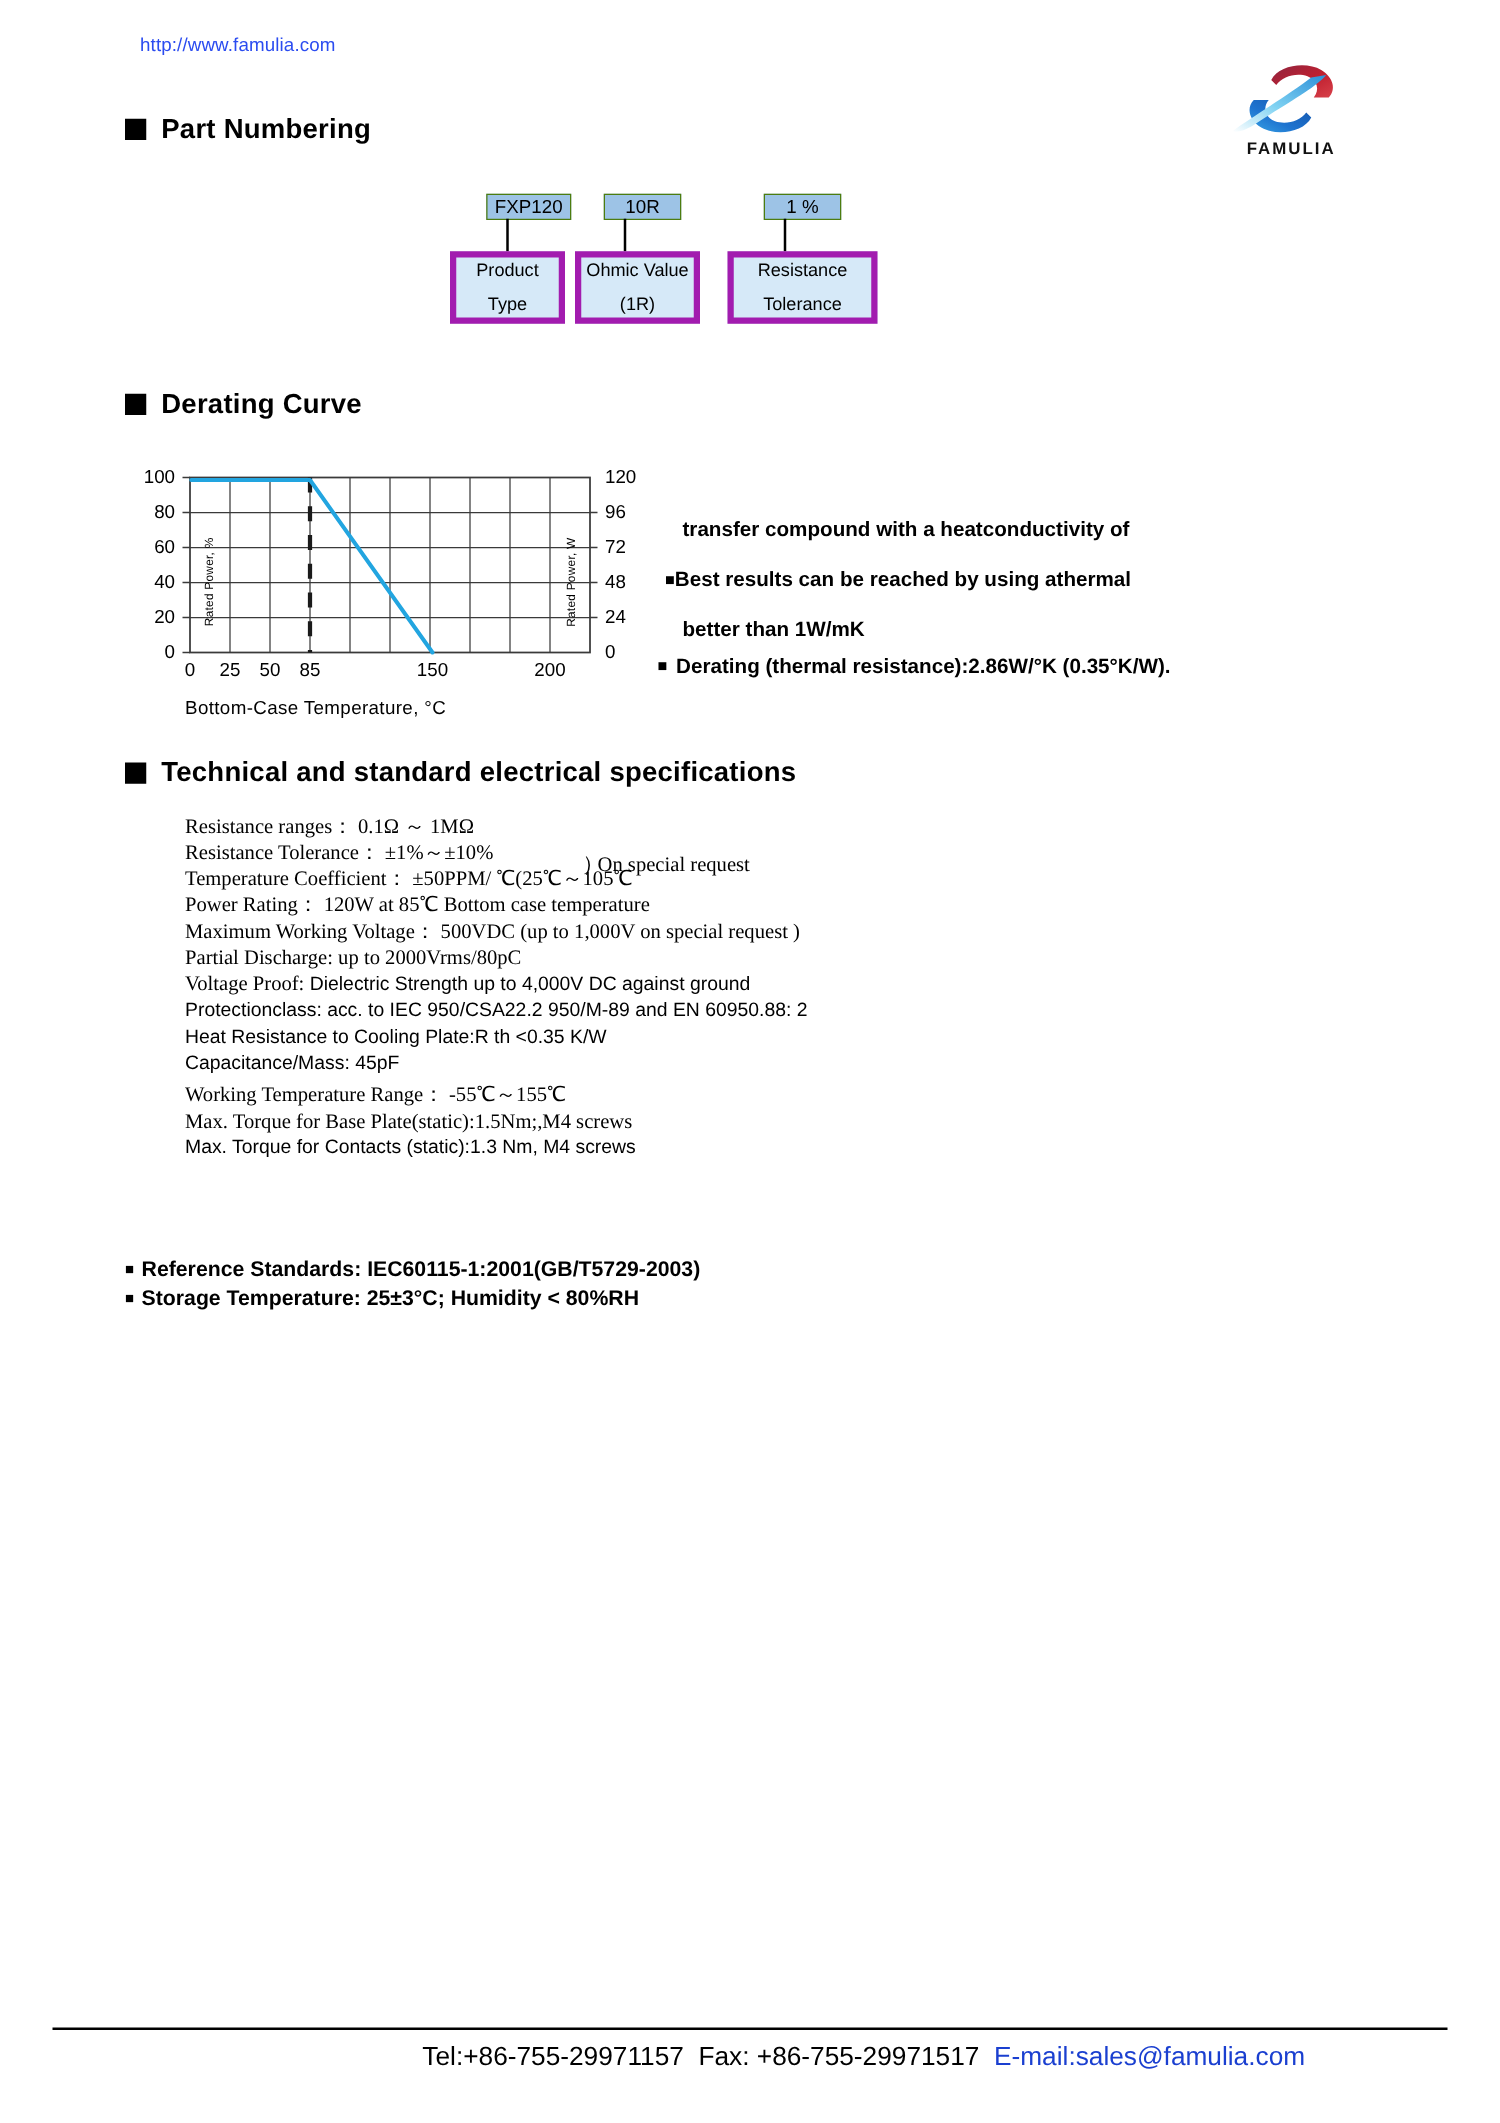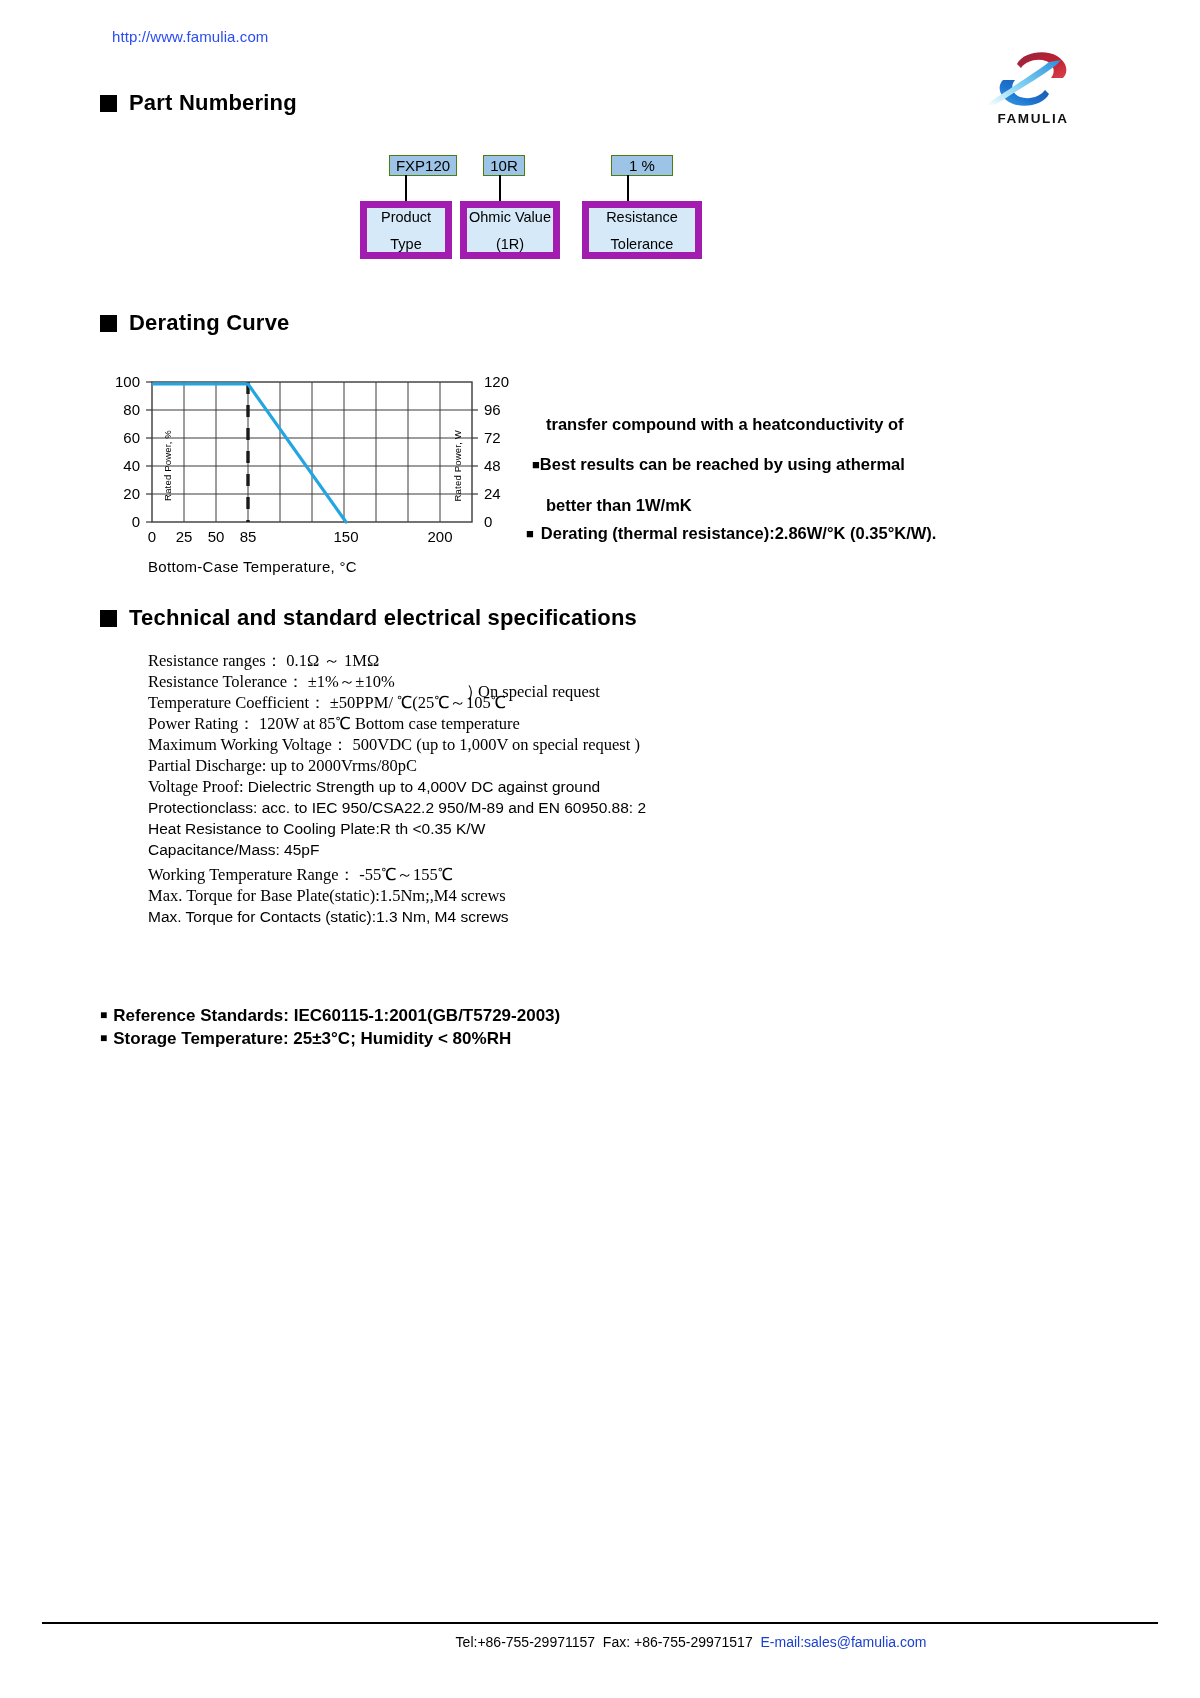--- a/index.html
+++ b/index.html
@@ -87,21 +87,21 @@
     height: 19px;
     font-family: "Liberation Sans", sans-serif;
   }
   .pn-stem {
     position: absolute;
     width: 1.6px;
     background: #000;
   }
   .pn-box {
     position: absolute;
-    border: 7px solid #a21caf;
+    border: 5px solid #a21caf;
     background: #d6e9f8;
     text-align: right;
     font-size: 14.5px;
     font-family: "Liberation Sans", sans-serif;
     display: flex;
     flex-direction: column;
     align-items: center;
     justify-content: center;
     gap: 11px;
     box-sizing: border-box;
@@ -250,21 +250,21 @@
     background: #000;
   }
   .footer-text {
     position: absolute;
     left: 0;
     top: 1634px;
     width: 1200px;
     text-align: center;
     padding-left: 182px;
     box-sizing: border-box;
-    font-size: 14px;
+    font-size: 21px;
     font-family: "Liberation Sans", sans-serif;
   }
   .footer-text .mail { color: #1a3fd0; }
 </style>
 </head>
 <body>
 
 <div class="site-url">http://www.famulia.com</div>
 
 <div class="logo-block">
@@ -302,21 +302,21 @@
 
   <div class="pn-col" style="left:29px; width:68px;">
     <div class="pn-top">FXP120</div>
   </div>
   <div class="pn-stem" style="left:45px; top:20px; height:27px;"></div>
   <div class="pn-box" style="left:0px; top:46px; width:92px; height:58px;">
     <span>Product</span>
     <span>Type</span>
   </div>
 
-  <div class="pn-col" style="left:123px; width:42px;">
+  <div class="pn-col" style="left:123px; width:62px;">
     <div class="pn-top">10R</div>
   </div>
   <div class="pn-stem" style="left:139px; top:20px; height:27px;"></div>
   <div class="pn-box" style="left:100px; top:46px; width:100px; height:58px;">
     <span>Ohmic Value</span>
     <span>(1R)</span>
   </div>
 
   <div class="pn-col" style="left:251px; width:62px;">
     <div class="pn-top">1 %</div>

